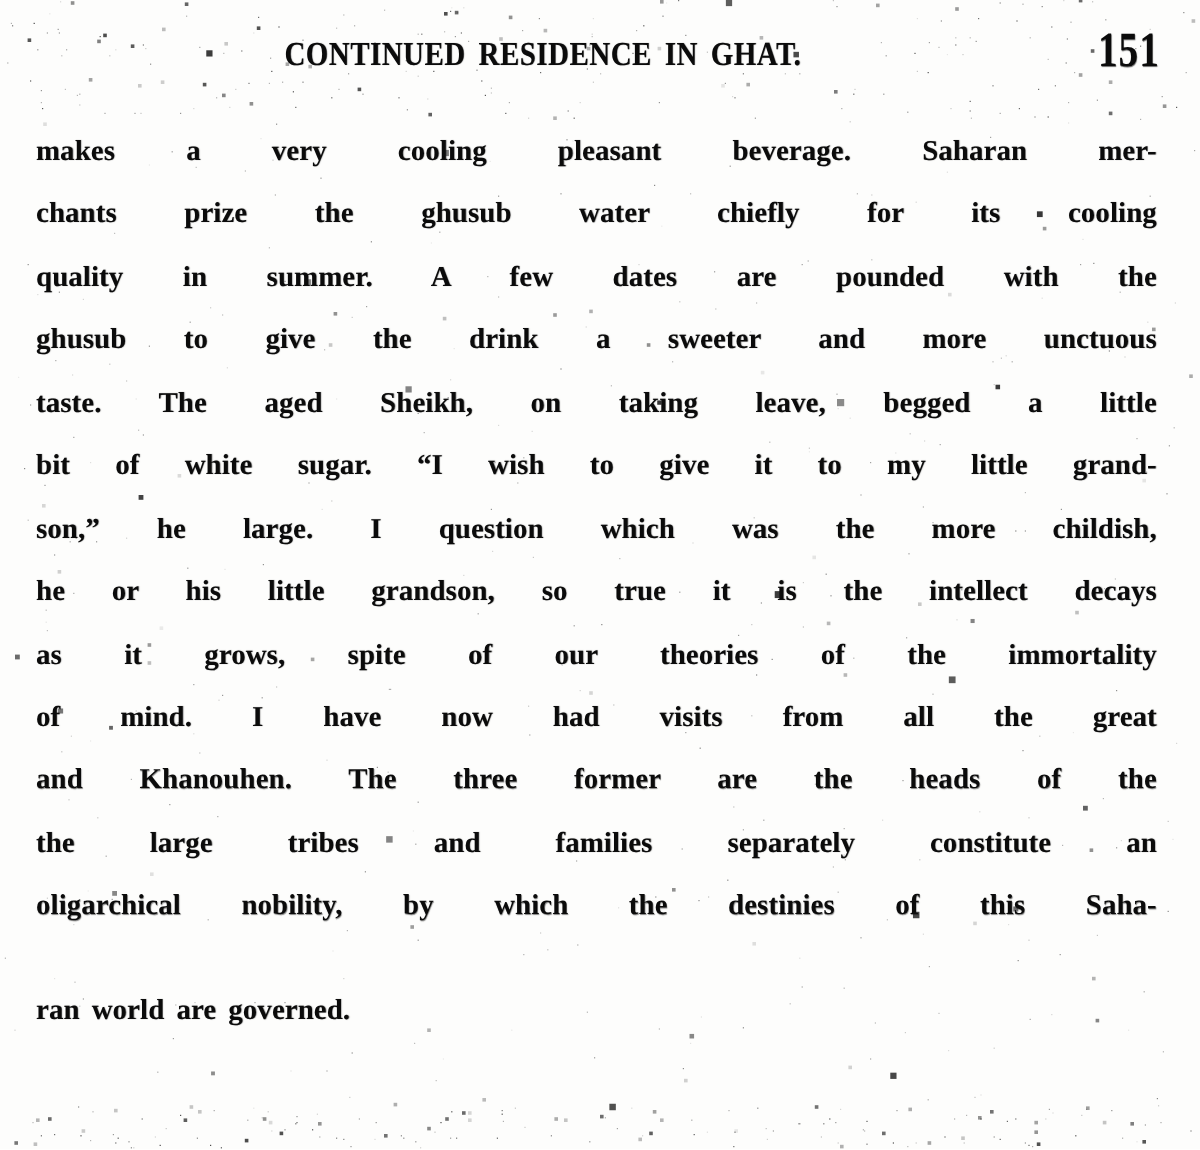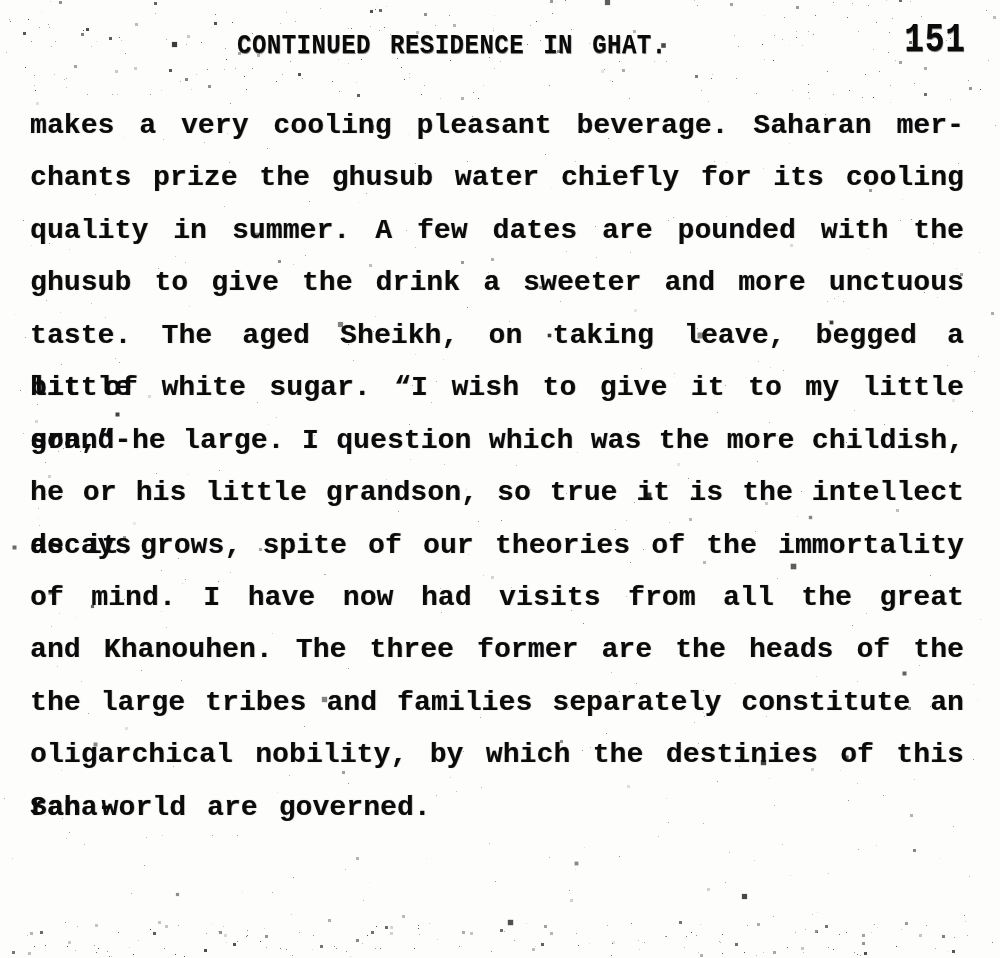--- a/index.html
+++ b/index.html
@@ -6,21 +6,21 @@
     margin: 0;
     padding: 0;
     background: #ffffff;
   }
   .page {
     position: relative;
     width: 1000px;
     height: 958px;
     background: #fdfdfc;
     overflow: hidden;
-    font-family: Liberation Mono, monospace;
+    font-family: Liberation Serif, serif;
     color: #0b0b0b;
   }
   
   .running-title {
     position: absolute;
     top: 30px;
     left: 237px;
     font-size: 28px;
     font-weight: bold;
     letter-spacing: 0.5px;
@@ -42,35 +42,36 @@
     text-shadow: 0.6px 0.6px 0.9px rgba(10,10,10,0.6);
   }
   
   .body-block {
     position: absolute;
     top: 100px;
     left: 30px;
     width: 934px;
   }
   .line {
-    font-size: 28px;
+    font-size: 24px;
     font-weight: bold;
     line-height: 52.45px;
     height: 52.45px;
     text-align: justify;
     text-align-last: justify;
     letter-spacing: 0.1px;
     white-space: normal;
     overflow: visible;
     text-shadow: 0.5px 0.4px 0.8px rgba(12,12,12,0.5);
   }
   .line.last {
     text-align: right;
     text-align-last: left;
     word-spacing: 4px;
+    margin-top: 34px;
   }
   
   .noise {
     position: absolute;
     top: 0;
     left: 0;
     width: 1px;
     height: 1px;
     background: transparent;
     pointer-events: none;

